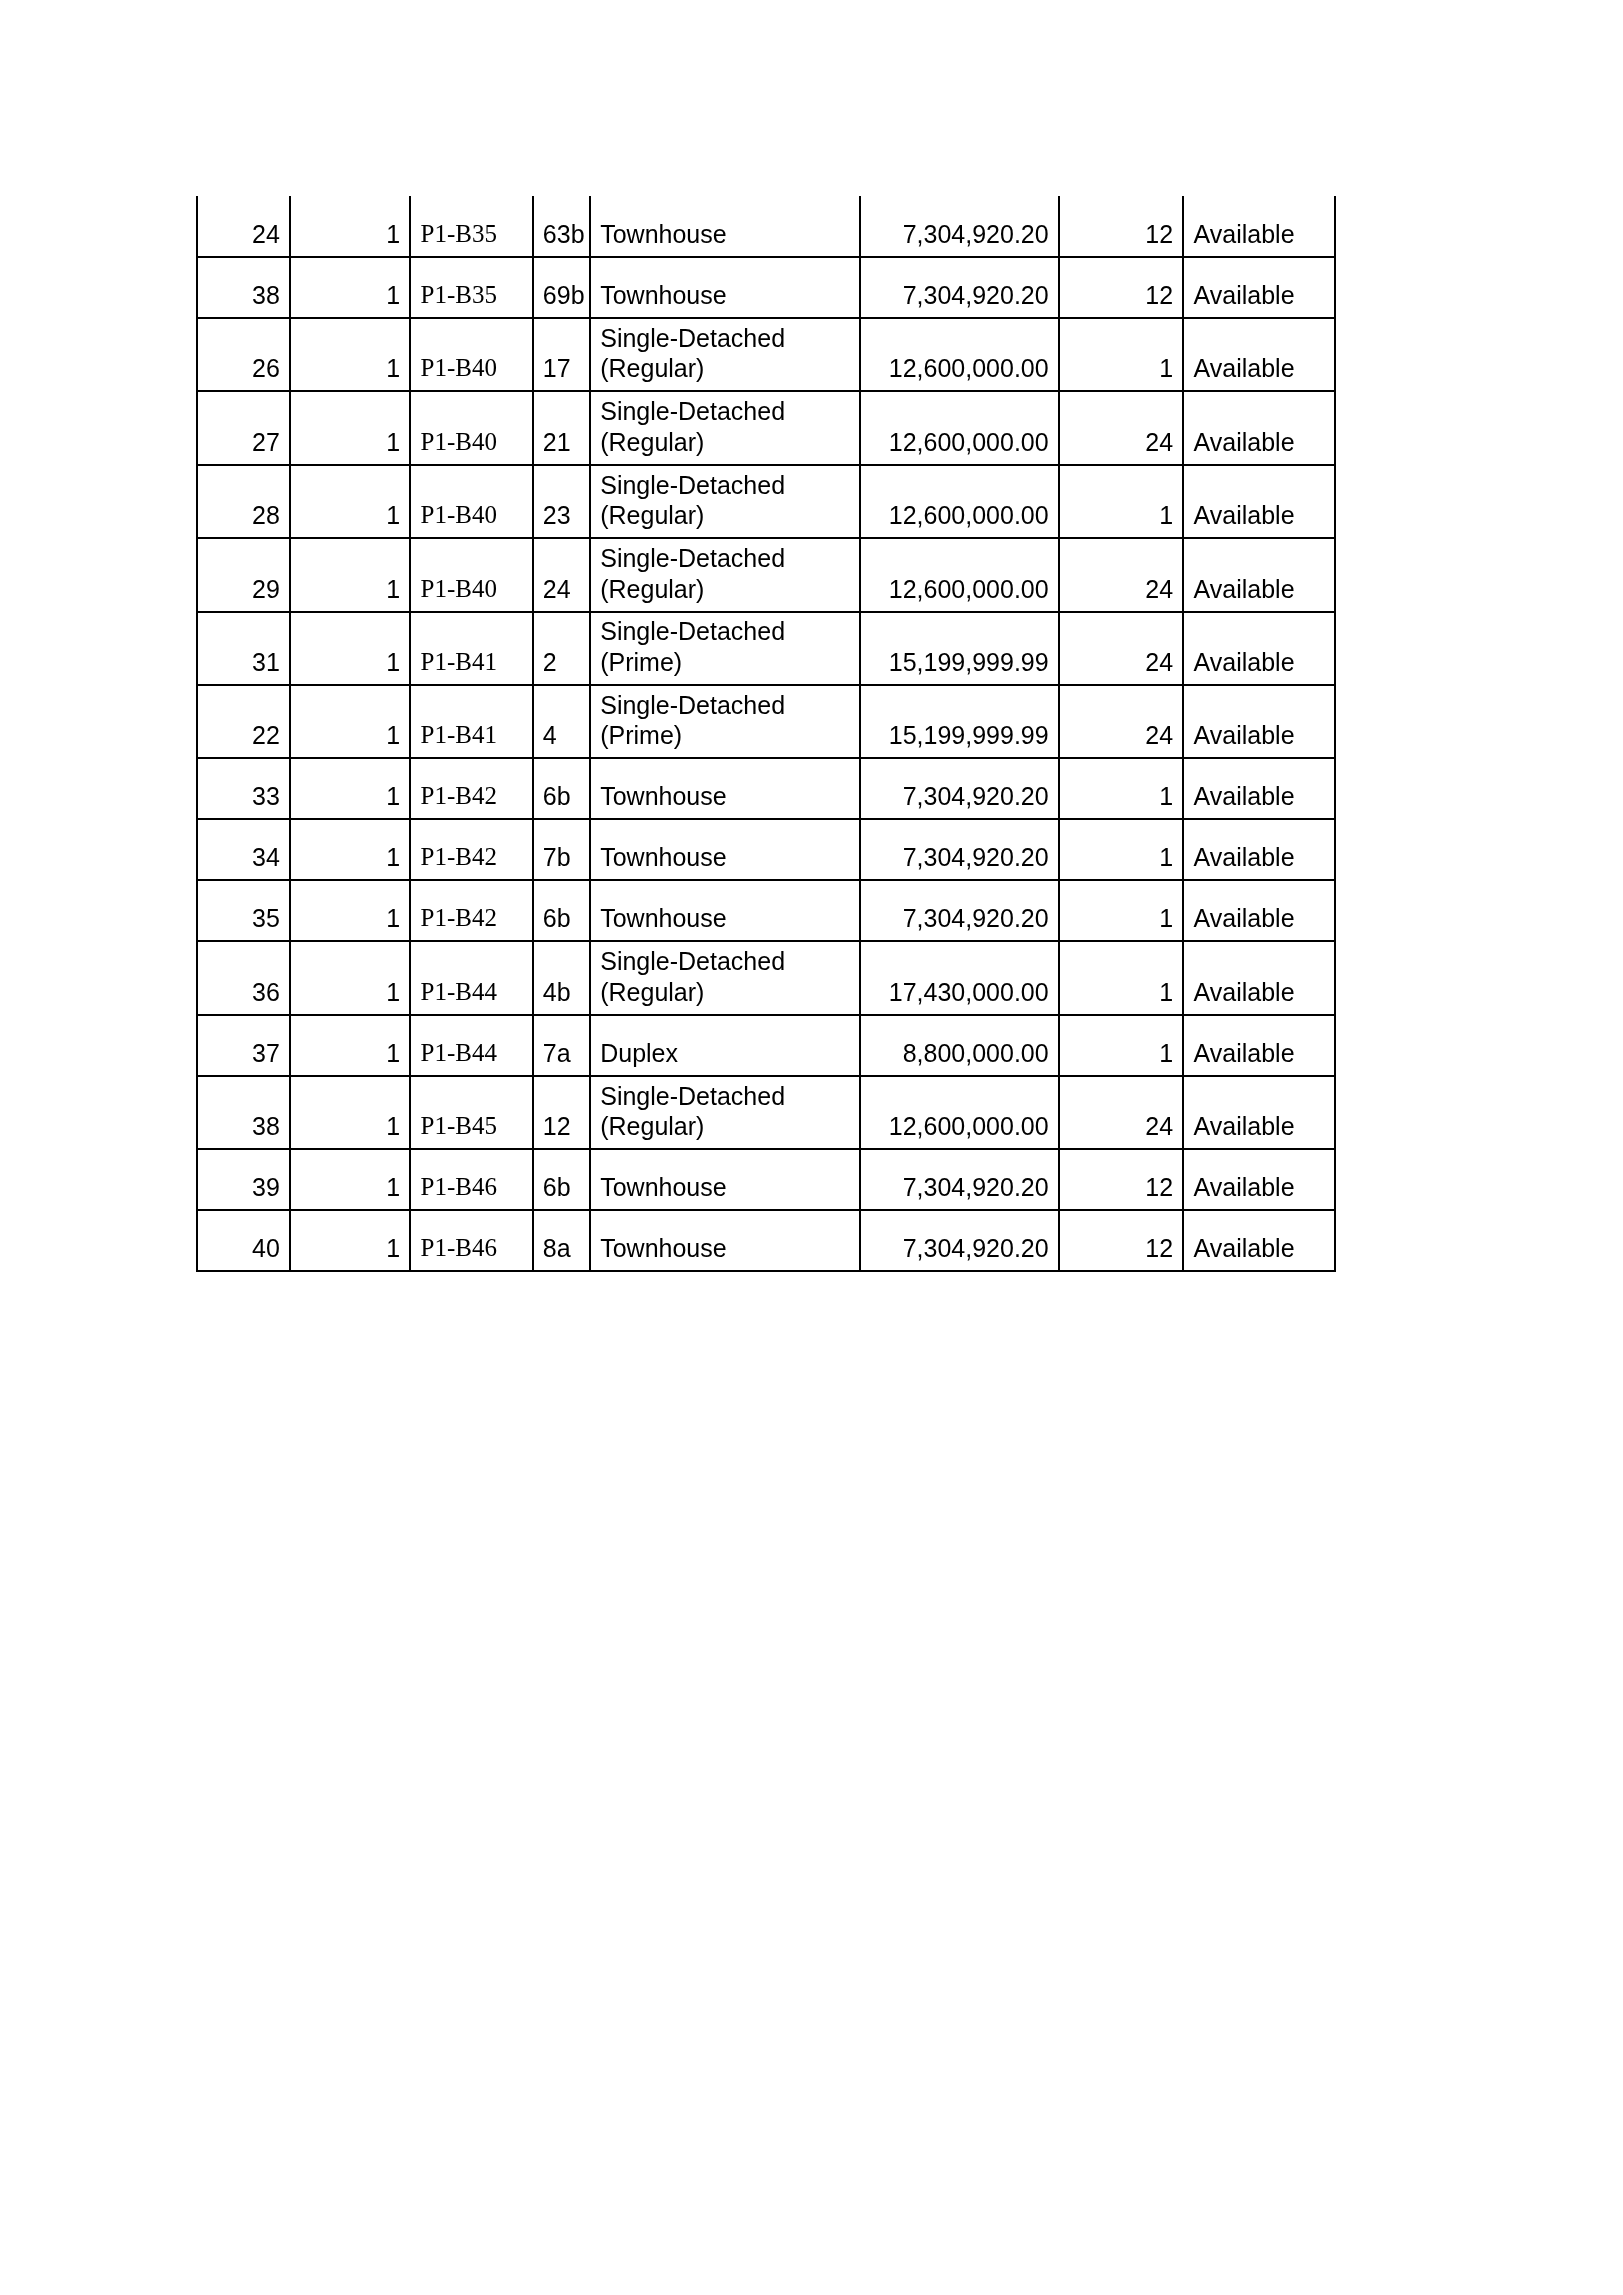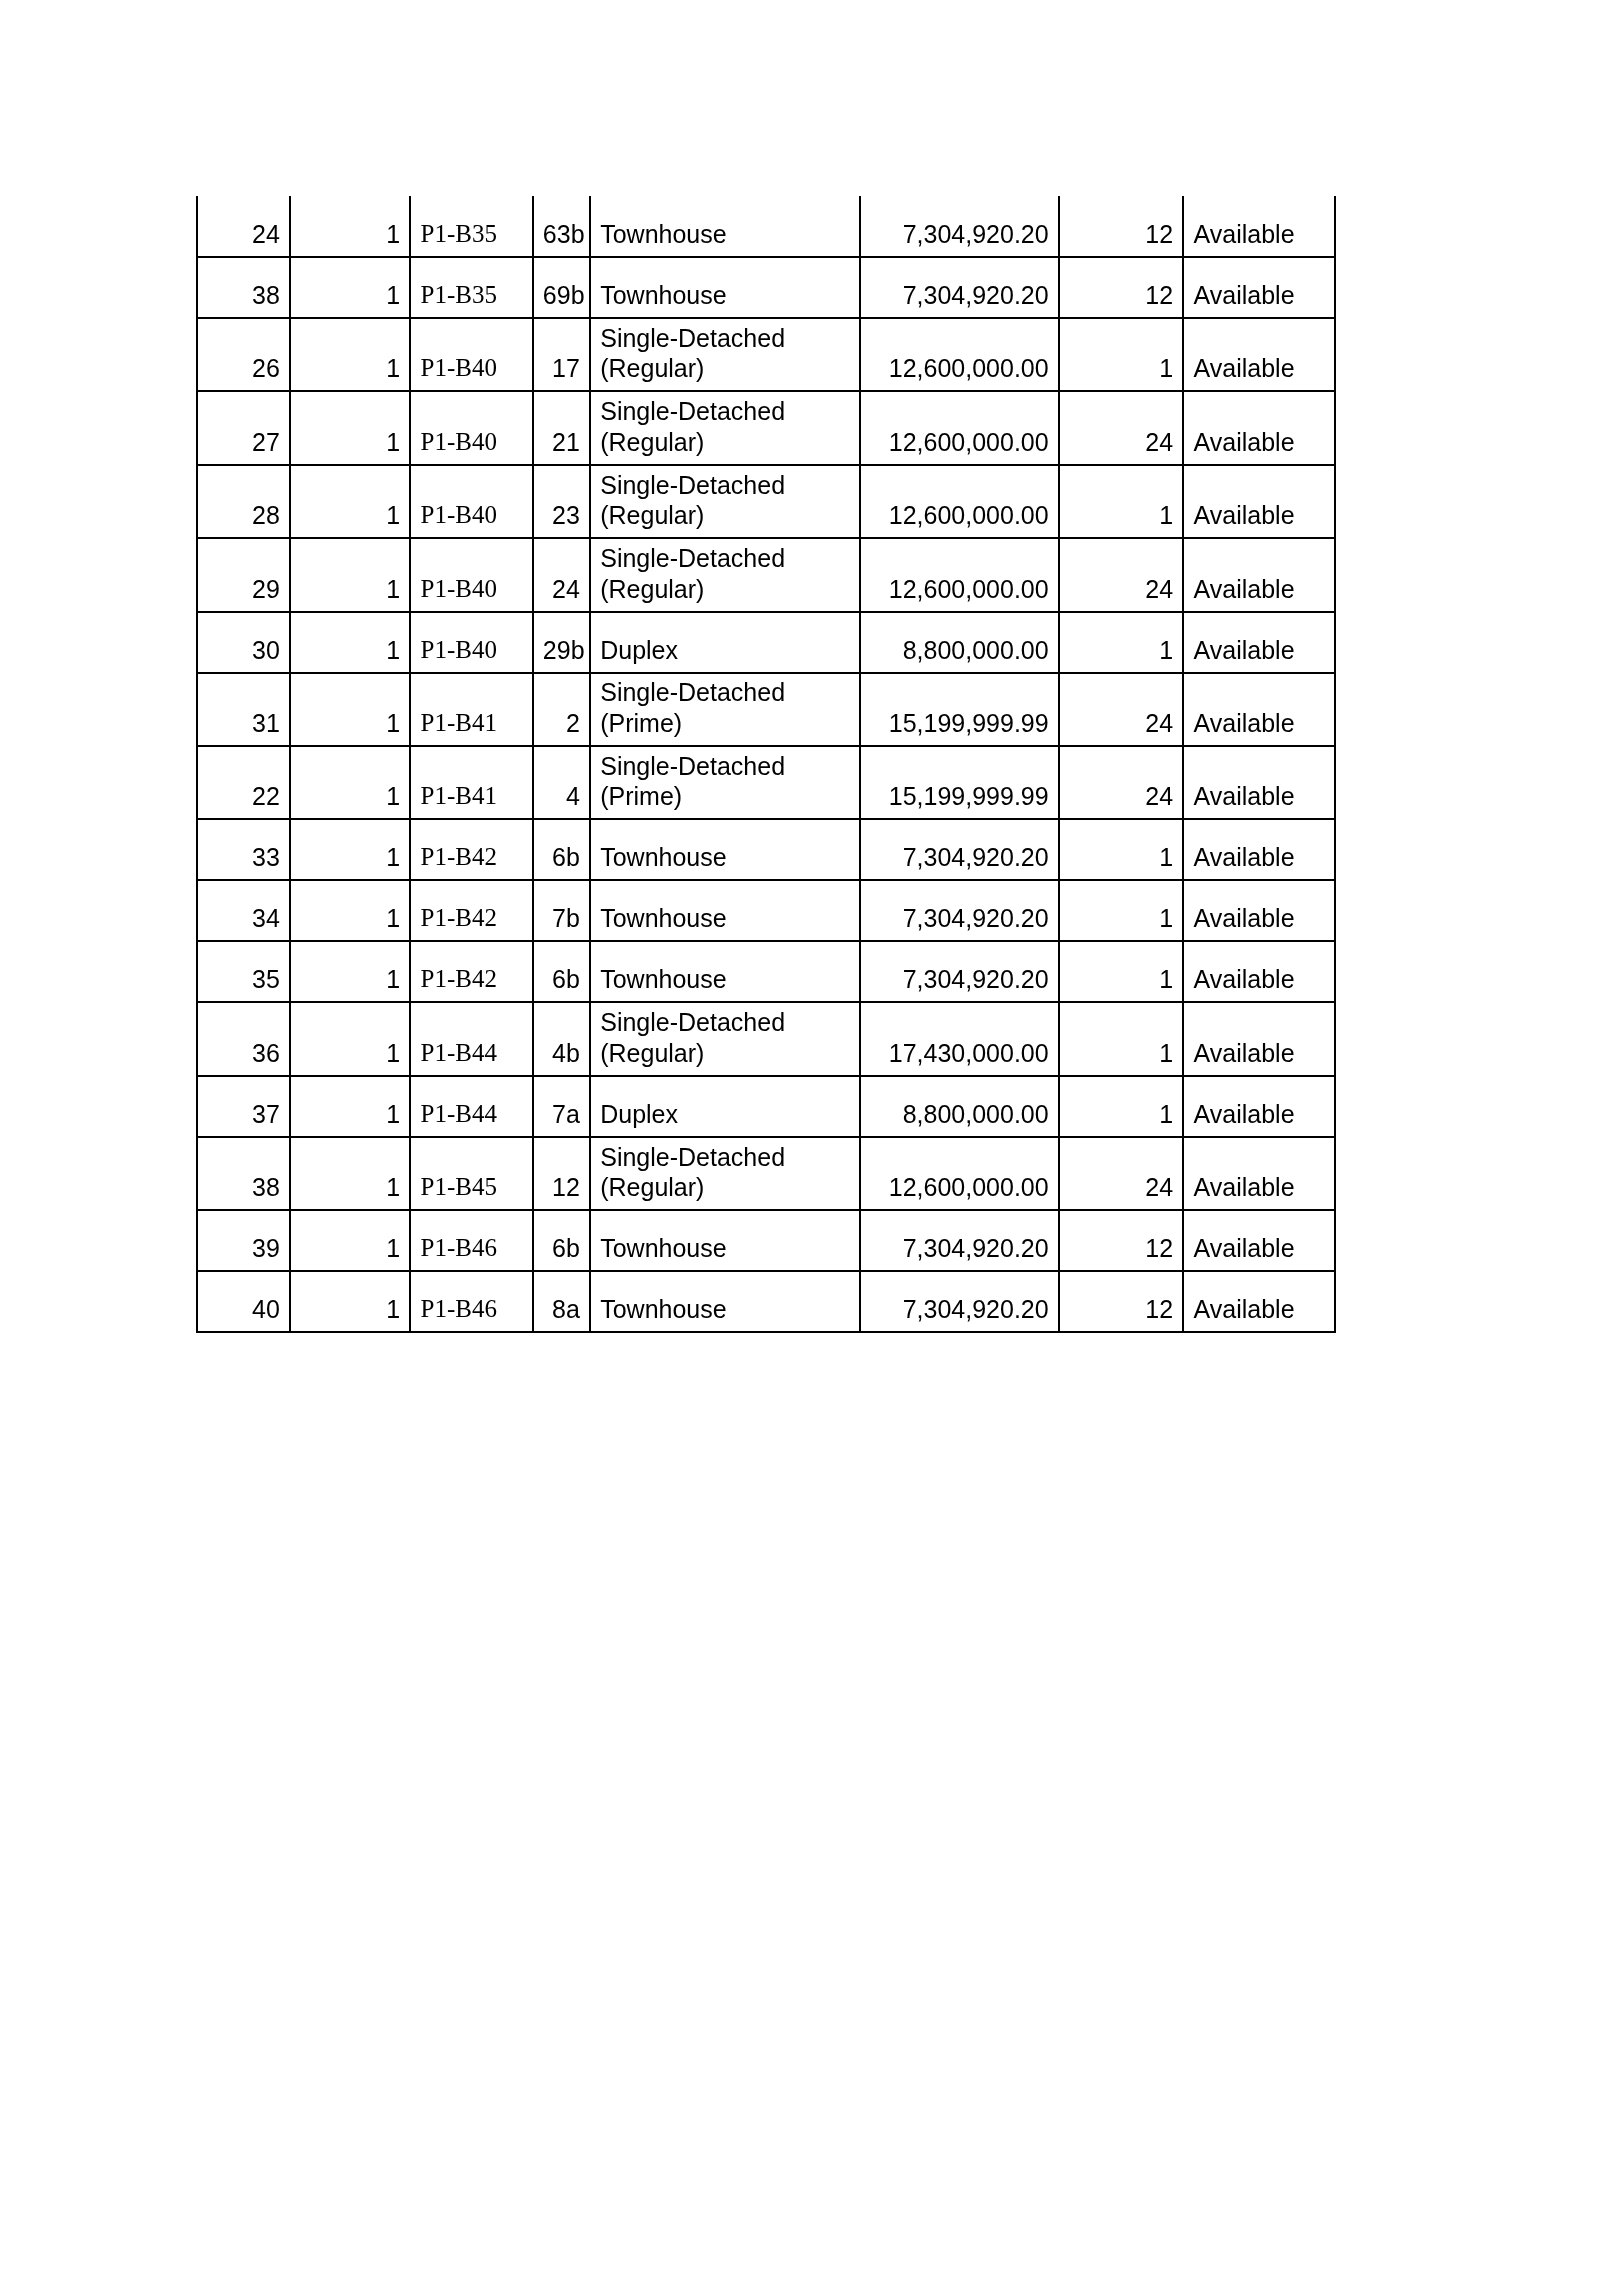--- a/index.html
+++ b/index.html
@@ -44,21 +44,21 @@
     box-sizing: border-box;
     overflow: hidden;
   }
   .inventory-table tr:first-child td {
     border-top: 0;
   }
   
   .col-no      { width: 86px; text-align: right; }
   .col-phase   { width: 111px; text-align: right; }
   .col-block   { width: 113px; text-align: left;  white-space: normal; font-family: Liberation Serif, serif; }
-  .col-lot     { width: 53px; text-align: right; }
+  .col-lot     { width: 53px; }
   .col-type    { width: 249px; text-align: left;  }
   .col-price   { width: 184px; text-align: right; }
   .col-term    { width: 115px; text-align: right; }
   .col-status  { width: 140px; text-align: left;  }
 
   .block-cell {
     display: block;
     word-break: break-all;
   }
 </style>
@@ -134,32 +134,20 @@
           <td class="col-block">
             <span class="block-cell">P1-B40</span>
           </td>
           <td class="col-lot"><span class="">24</span></td>
           <td class="col-type"><span class="">Single-Detached (Regular)</span></td>
           <td class="col-price"><span class="">12,600,000.00</span></td>
           <td class="col-term"><span class="">24</span></td>
           <td class="col-status"><span class="">Available</span></td>
         </tr>
         <tr>
-          <td class="col-no"><span class="">30</span></td>
-          <td class="col-phase"><span class="">1</span></td>
-          <td class="col-block">
-            <span class="block-cell">P1-B40</span>
-          </td>
-          <td class="col-lot"><span class="">29b</span></td>
-          <td class="col-type"><span class="">Duplex</span></td>
-          <td class="col-price"><span class="">8,800,000.00</span></td>
-          <td class="col-term"><span class="">1</span></td>
-          <td class="col-status"><span class="">Available</span></td>
-        </tr>
-        <tr>
           <td class="col-no"><span class="">31</span></td>
           <td class="col-phase"><span class="">1</span></td>
           <td class="col-block">
             <span class="block-cell">P1-B41</span>
           </td>
           <td class="col-lot"><span class="">2</span></td>
           <td class="col-type"><span class="">Single-Detached (Prime)</span></td>
           <td class="col-price"><span class="">15,199,999.99</span></td>
           <td class="col-term"><span class="">24</span></td>
           <td class="col-status"><span class="">Available</span></td>

